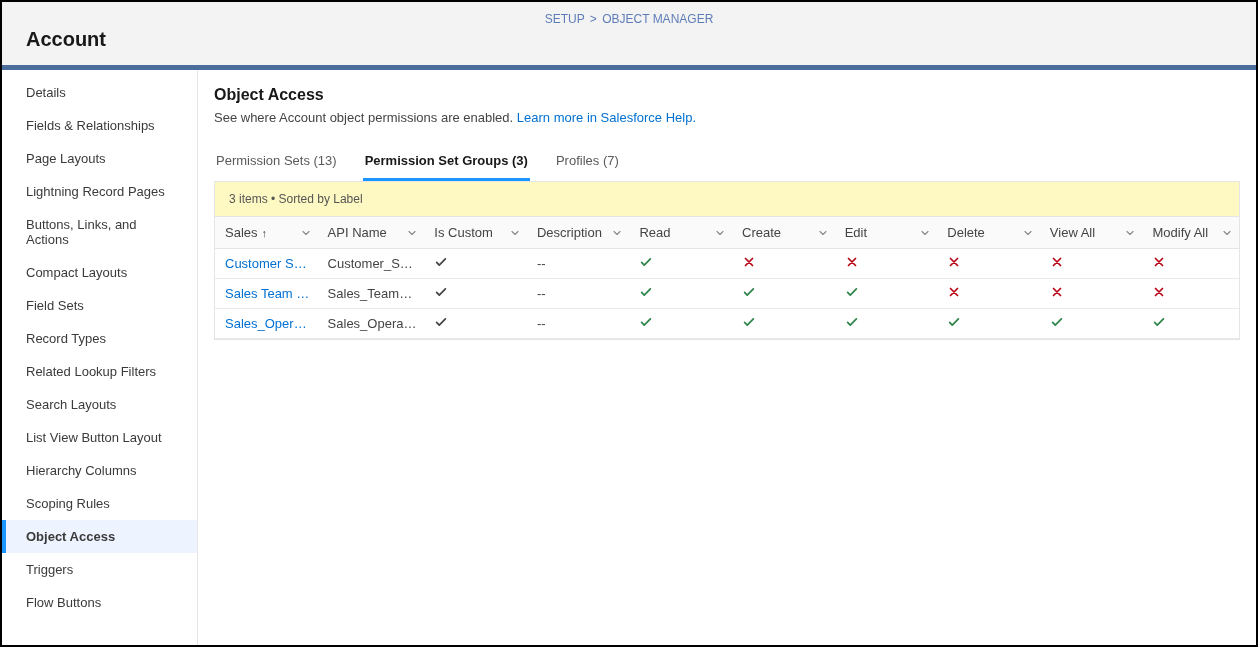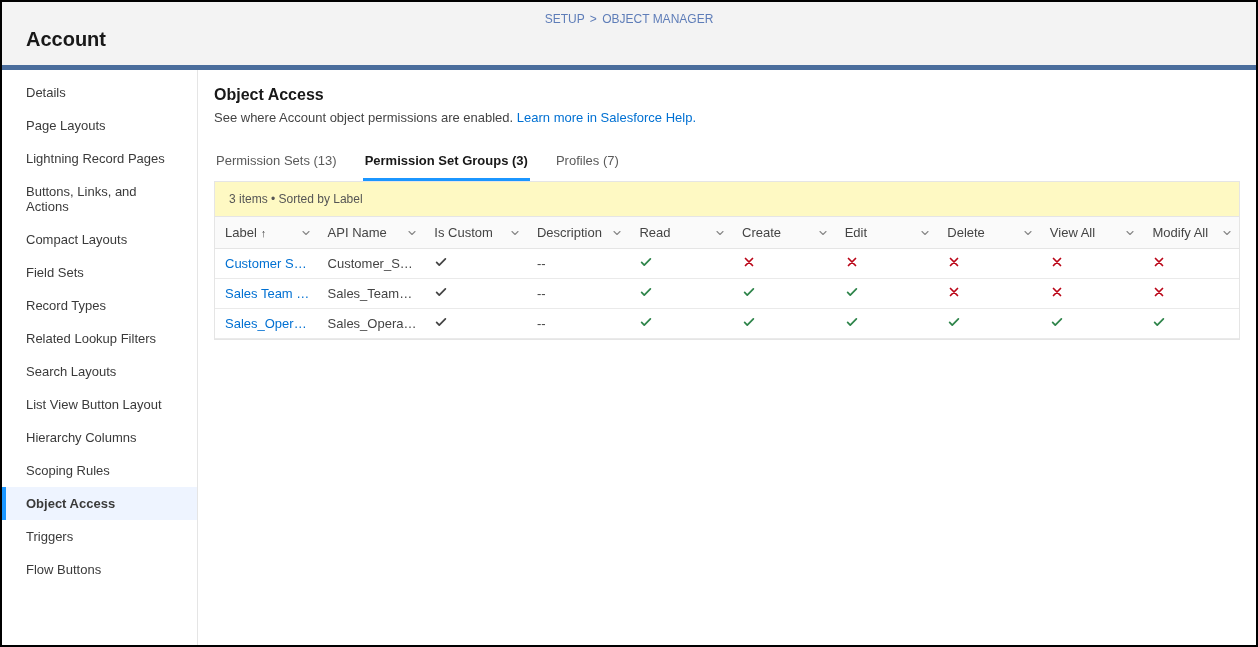--- a/index.html
+++ b/index.html
@@ -150,20 +150,21 @@
     <a>SETUP</a>
     <span class="sep">&gt;</span>
     <a>OBJECT MANAGER</a>
   </div>
   <div class="page-title">Account</div>
 </div>
 
 <div class="shell">
   <nav class="sidebar" id="sidebar">
       <div class="sidebar-item">Details</div>
+      <div class="sidebar-item">Fields &amp; Relationships</div>
       <div class="sidebar-item">Page Layouts</div>
       <div class="sidebar-item">Lightning Record Pages</div>
       <div class="sidebar-item">Buttons, Links, and Actions</div>
       <div class="sidebar-item">Compact Layouts</div>
       <div class="sidebar-item">Field Sets</div>
       <div class="sidebar-item">Record Types</div>
       <div class="sidebar-item">Related Lookup Filters</div>
       <div class="sidebar-item">Search Layouts</div>
       <div class="sidebar-item">List View Button Layout</div>
       <div class="sidebar-item">Hierarchy Columns</div>
@@ -183,21 +184,21 @@
         <div class="tab">Permission Sets (13)</div>
         <div class="tab active">Permission Set Groups (3)</div>
         <div class="tab">Profiles (7)</div>
       </div>
 
     <div class="table-wrap">
       <div class="table-meta">3 items • Sorted by Label</div>
       <table>
         <thead>
             <tr id="thead-row">
-              <th class="col-label"><span>Label</span><span class="sort-arrow">↑</span><span class="chev">
+              <th class="col-label"><span>Sales</span><span class="sort-arrow">↑</span><span class="chev">
                   <svg viewBox="0 0 16 16">
                     <path d="M4 6l4 4 4-4" fill="none" stroke="#888" stroke-width="1.5" stroke-linecap="round" stroke-linejoin="round"></path>
                   </svg>
                 </span></th>
               <th class="col-api"><span>API Name</span><span class="chev">
                   <svg viewBox="0 0 16 16">
                     <path d="M4 6l4 4 4-4" fill="none" stroke="#888" stroke-width="1.5" stroke-linecap="round" stroke-linejoin="round"></path>
                   </svg>
                 </span></th>
               <th class="col-custom"><span>Is Custom</span><span class="chev">

